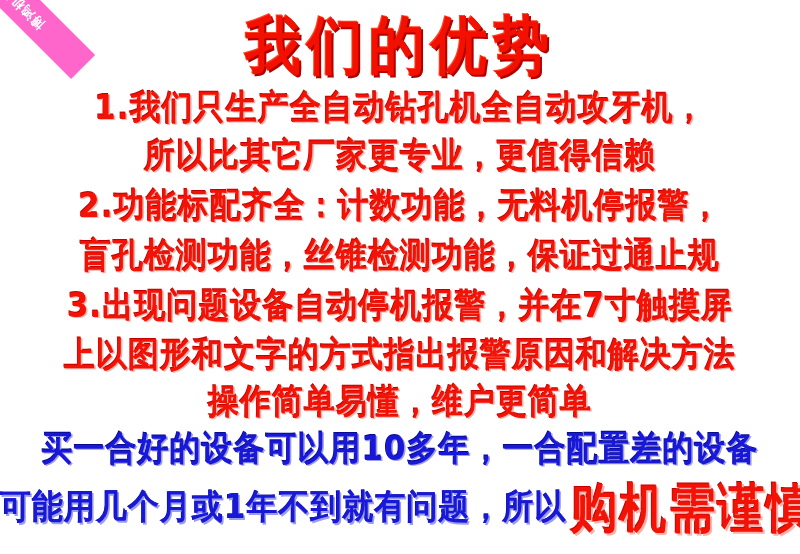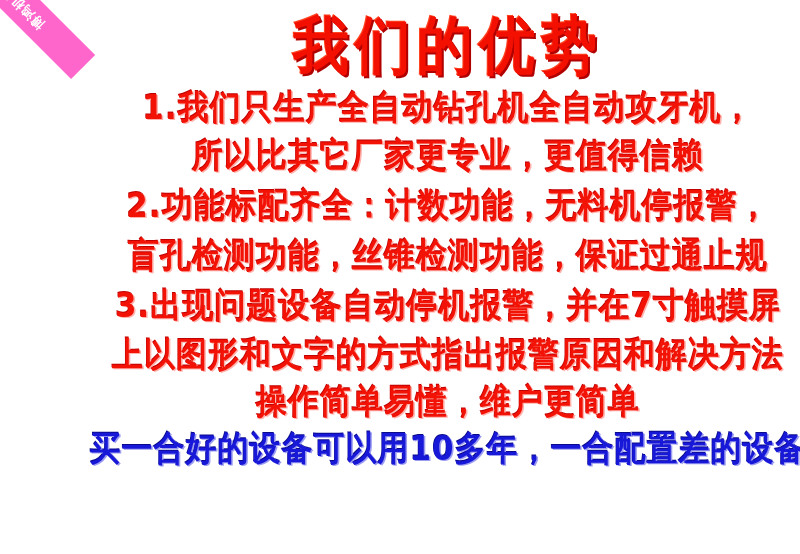--- a/index.html
+++ b/index.html
@@ -41,21 +41,20 @@
     font-family: "DejaVu Sans", "Liberation Sans", sans-serif;
   }
 
   
   .lines {
     position: absolute;
     left: 0;
     top: 0;
     width: 726px;
     height: 554px;
-    padding-left: 48px;
   }
   .line {
     position: absolute;
     width: 800px;
     text-align: center;
     white-space: nowrap;
     font-weight: bold;
     font-family: "DejaVu Sans", "Liberation Sans", sans-serif;
     line-height: 1;
   }
@@ -150,15 +149,18 @@
     <div class="line body-line red l4">盲孔检测功能，丝锥检测功能，保证过通止规</div>
 
     <div class="line body-line red l5">3.出现问题设备自动停机报警，并在7寸触摸屏</div>
 
     <div class="line body-line red l6">上以图形和文字的方式指出报警原因和解决方法</div>
 
     <div class="line body-line red l7">操作简单易懂，维户更简单</div>
 
     <div class="line body-line blue l8">买一合好的设备可以用10多年，一合配置差的设备</div>
 
+    <div class="line l9">
+      <span class="seg-blue">可能用几个月或1年不到就有问题，所以</span><span class="seg-red">购机需谨慎</span>
+    </div>
 
   </div>
 </div>
 
 </body></html>

